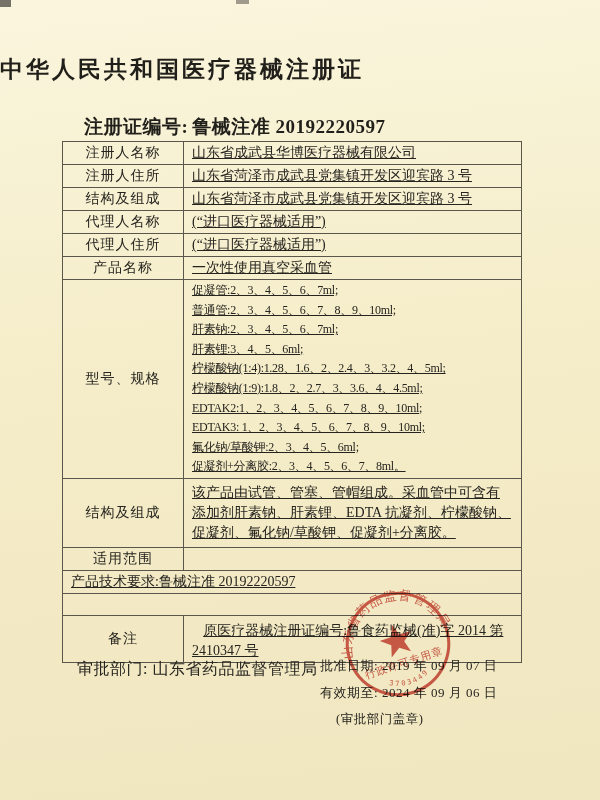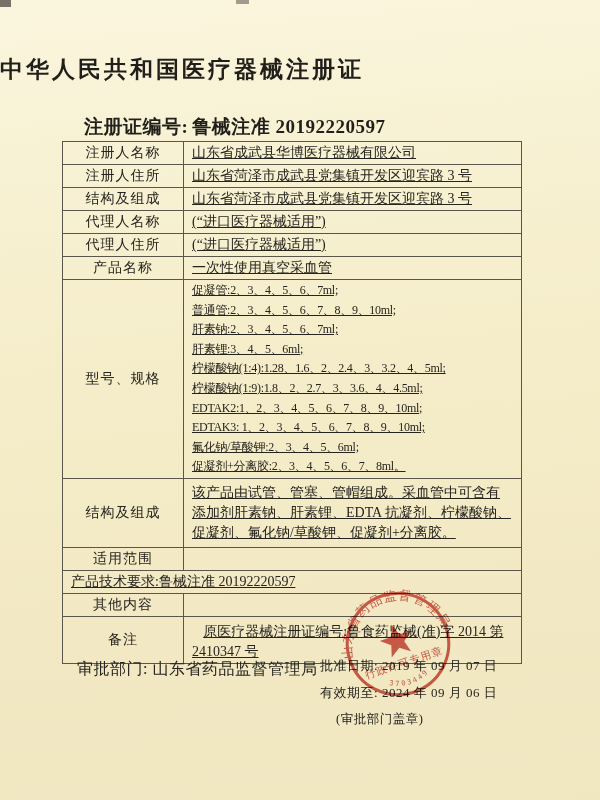--- a/index.html
+++ b/index.html
@@ -116,21 +116,20 @@
     <div class="cell label">结构及组成</div>
     <div class="cell value wrapty">该产品由试管、管塞、管帽组成。采血管中可含有添加剂肝素钠、肝素锂、EDTA 抗凝剂、柠檬酸钠、促凝剂、氟化钠/草酸钾、促凝剂+分离胶。</div>
   </div>
   <div class="trow r-sm">
     <div class="cell label">适用范围</div>
   </div>
   <div class="trow r-sm">
     <div class="cell value">产品技术要求:鲁械注准 20192220597</div>
   </div>
   <div class="trow r-sm">
-    <div class="cell label">其他内容</div>
     <div class="cell value"></div>
   </div>
   <div class="trow r-note">
     <div class="cell label">备注</div>
     <div class="cell value note">原医疗器械注册证编号:鲁食药监械(准)字 2014 第 2410347 号</div>
   </div>
 </div>
 
 <div class="footer-left"><span>审批部门:</span> <span>山东省药品监督管理局</span></div>
 

